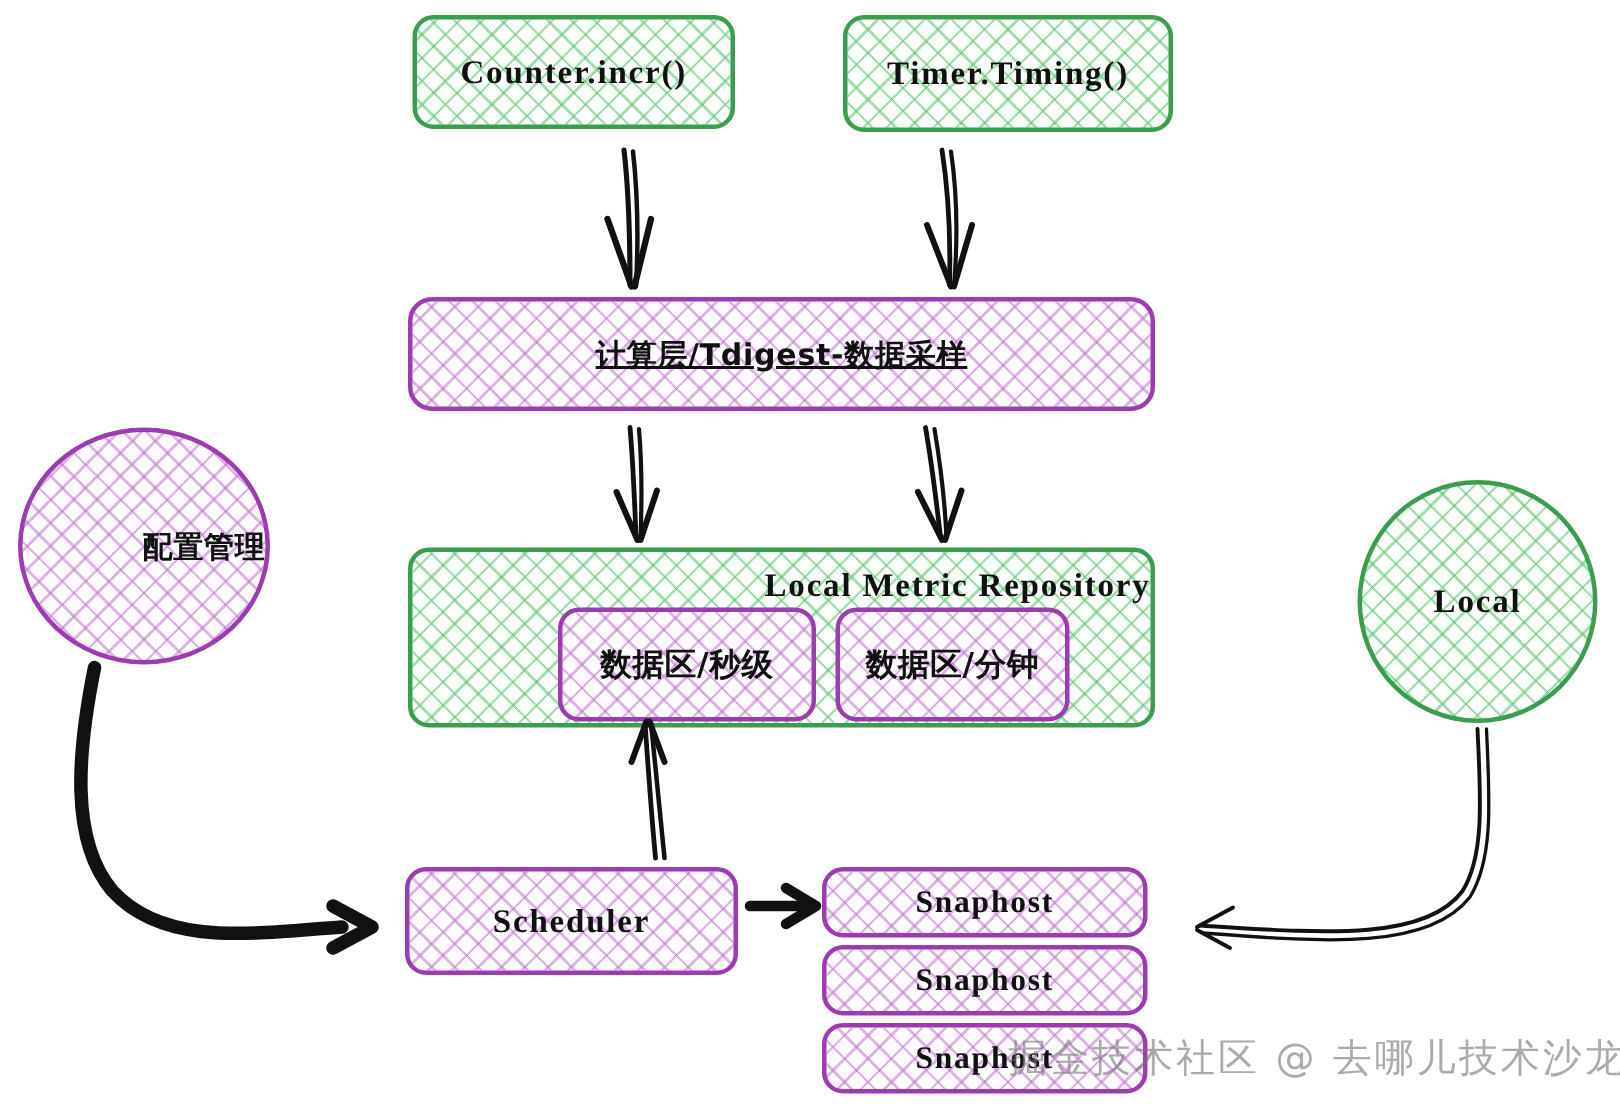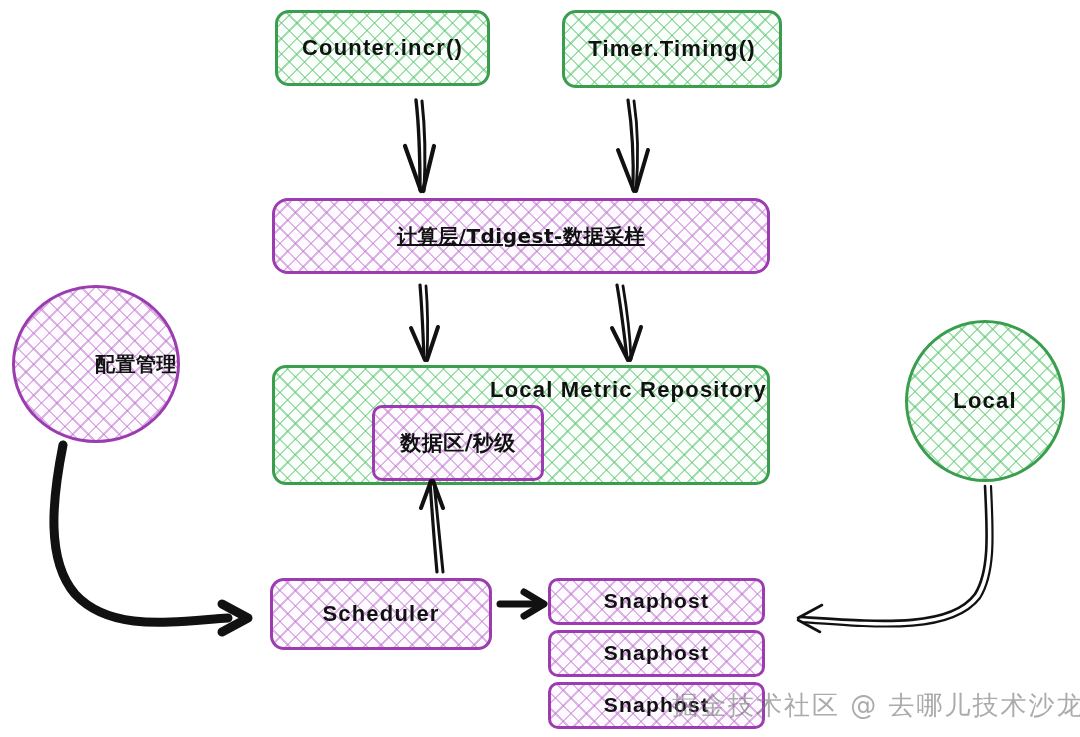--- a/index.html
+++ b/index.html
@@ -41,31 +41,31 @@
     background-color: #fdfbff;
     background-image:
       repeating-linear-gradient(45deg,  rgba(190,110,205,0.50) 0 1.8px, rgba(0,0,0,0) 1.8px 11px),
       repeating-linear-gradient(-45deg, rgba(190,110,205,0.50) 0 1.8px, rgba(0,0,0,0) 1.8px 11px);
   }
   .rounded { border-radius: 14px; }
   .pill    { border-radius: 16px; }
   .circle  { border-radius: 50%; }
 
   .hand {
-    font-family: Liberation Sans, sans-serif;
+    font-family: Liberation Serif, serif;
     font-weight: 600;
     letter-spacing: 1.2px;
   }
   .cjk {
     font-family: "DejaVu Sans", sans-serif;
     font-weight: 600;
     letter-spacing: 0.5px;
   }
   .lbl-22 { font-size: 22px; }
-  .lbl-21 { font-size: 21px; border-radius: 10px; }
+  .lbl-21 { font-size: 21px; }
   .lbl-20 { font-size: 20px; }
 
   svg.overlay {
     position: absolute;
     left: 0; top: 0;
     width: 1080px;
     height: 737px;
     pointer-events: none;
   }
   .watermark {
@@ -102,20 +102,23 @@
   </div>
 
   <div class="node green rounded" style="left:272px; top:365px; width:498px; height:120px; display:block;">
     <div class="stacktitle hand lbl-22">Local Metric Repository</div>
   </div>
 
   <div class="node purple rounded cjk lbl-21" style="left:372px; top:405px; width:172px; height:76px;">
     <span>数据区/秒级</span>
   </div>
 
+  <div class="node purple rounded cjk lbl-21" style="left:557px; top:405px; width:156px; height:76px;">
+    <span>数据区/分钟</span>
+  </div>
 
   <div class="node purple circle cjk lbl-20" style="left:12px; top:285px; width:168px; height:158px;justify-content:flex-end;">
     <span>配置管理</span>
   </div>
 
   <div class="node green circle hand lbl-22" style="left:905px; top:320px; width:160px; height:162px;">
     <span>Local</span>
   </div>
 
   <div class="node purple rounded hand lbl-22" style="left:270px; top:578px; width:222px; height:72px;">

